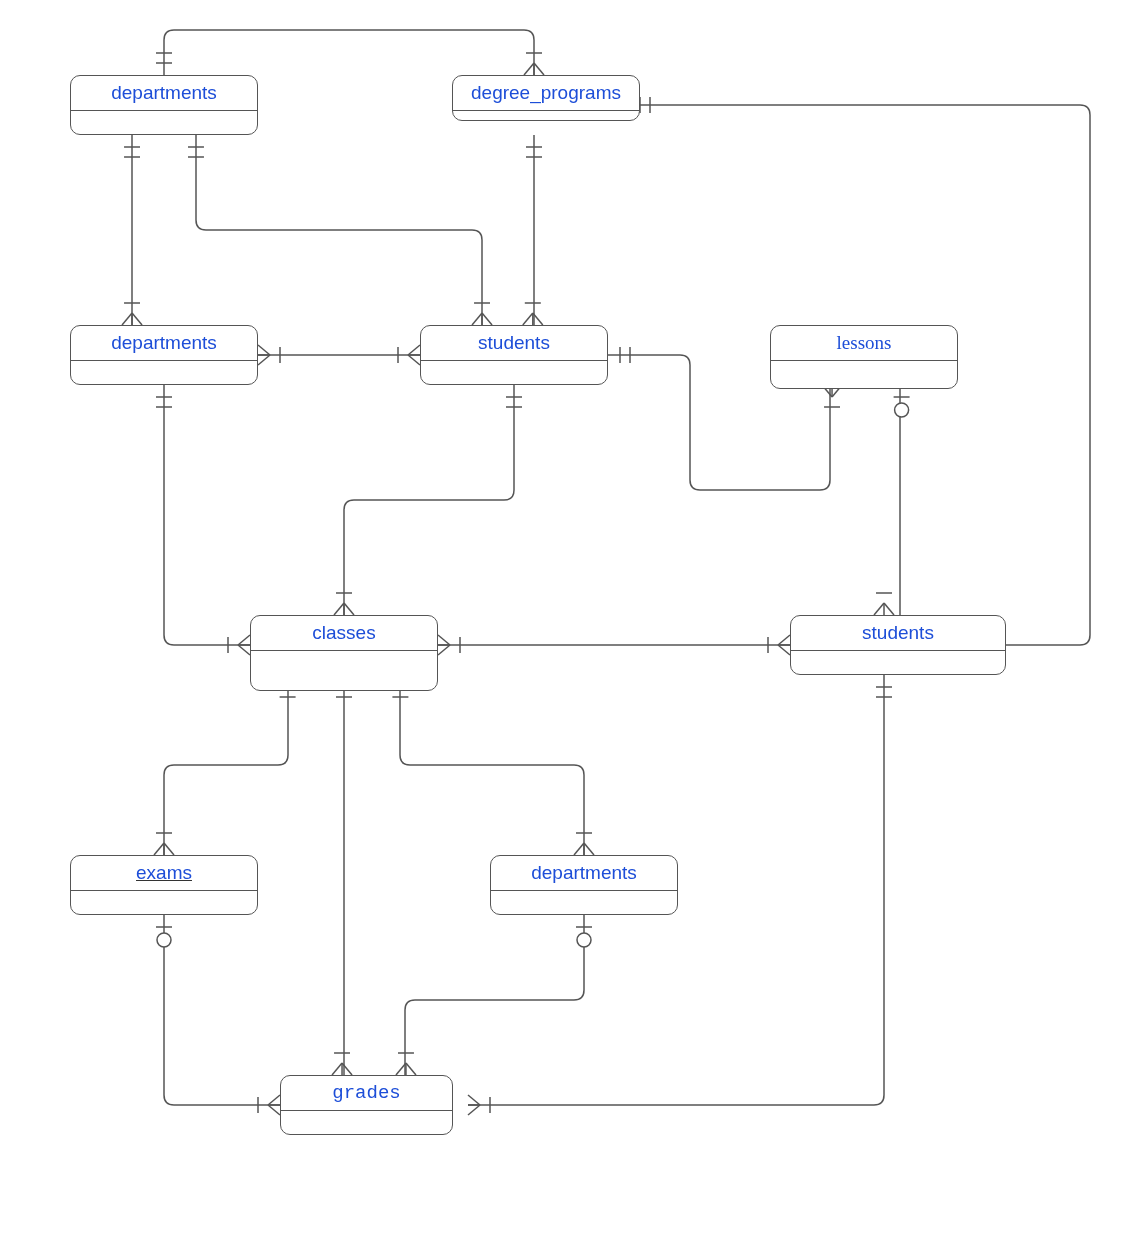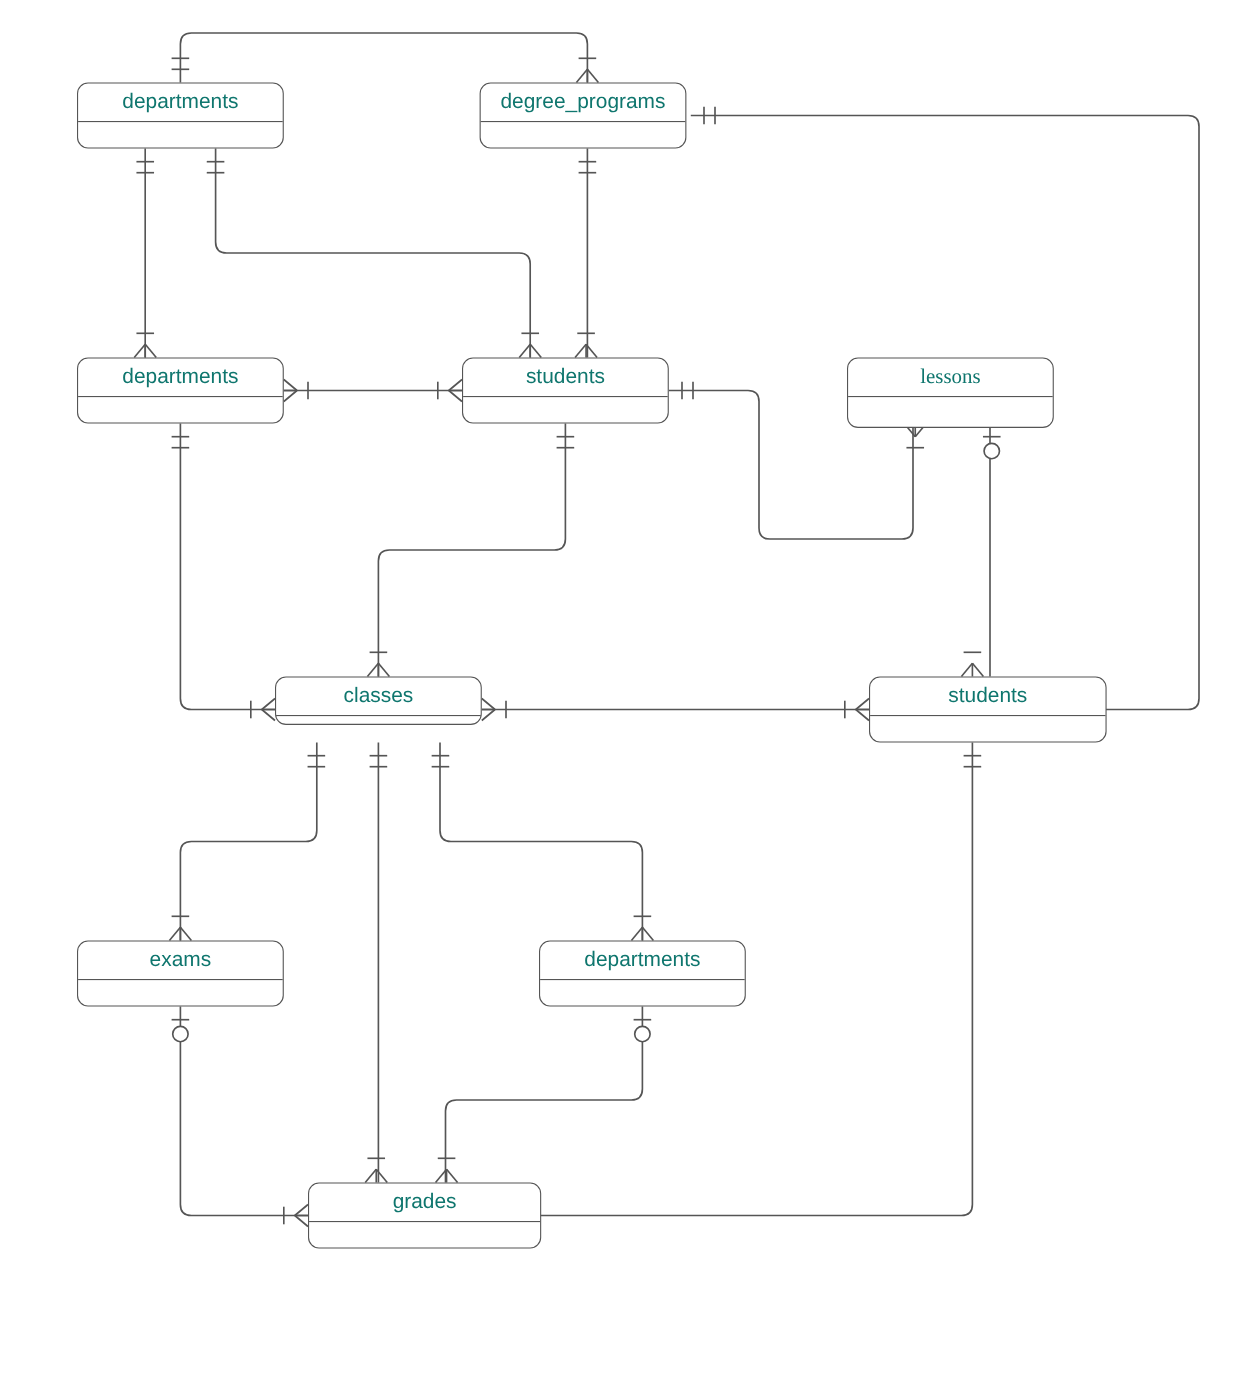--- a/index.html
+++ b/index.html
@@ -29,21 +29,21 @@
     background: #fff;
     box-sizing: border-box;
     z-index: 2;
   }
   .entity .title {
     height: 34px;
     line-height: 34px;
     text-align: center;
     font-size: 19px;
     border-bottom: 1.5px solid #555;
-    color: #0f766e;
+    color: #1d4ed8;
   }
   .entity .body {
     height: calc(100% - 34px);
   }
   path.rel {
     stroke: #555;
     stroke-width: 1.5;
     fill: none;
   }
   line.notation {
@@ -252,51 +252,51 @@
         <line x1="480" y1="1105" x2="468" y2="1105" class="notation"></line>
         <line x1="490" y1="1113" x2="490" y2="1097" class="notation"></line>
       </g>
     </svg>
 
 <div id="entities-layer">
       <div class="entity" style="left: 70px; top: 75px; width: 188px; height: 60px;">
         <div class="title">departments</div>
         <div class="body"></div>
       </div>
-      <div class="entity" style="left: 436px; top: 75px; width: 188px; height: 60px;">
+      <div class="entity" style="left: 452px; top: 75px; width: 188px; height: 46px;">
         <div class="title">degree_programs</div>
         <div class="body"></div>
       </div>
       <div class="entity" style="left: 70px; top: 325px; width: 188px; height: 60px;">
         <div class="title">departments</div>
         <div class="body"></div>
       </div>
       <div class="entity" style="left: 420px; top: 325px; width: 188px; height: 60px;">
         <div class="title">students</div>
         <div class="body"></div>
       </div>
       <div class="entity" style="left: 770px; top: 325px; width: 188px; height: 64px; font-family: Liberation Serif, serif;">
         <div class="title">lessons</div>
         <div class="body"></div>
       </div>
-      <div class="entity" style="left: 250px; top: 615px; width: 188px; height: 44px;">
+      <div class="entity" style="left: 250px; top: 615px; width: 188px; height: 76px;">
         <div class="title">classes</div>
         <div class="body"></div>
       </div>
       <div class="entity" style="left: 790px; top: 615px; width: 216px; height: 60px;">
         <div class="title">students</div>
         <div class="body"></div>
       </div>
-      <div class="entity" style="left: 70px; top: 855px; width: 188px; height: 60px;">
+      <div class="entity" style="left: 70px; top: 855px; width: 188px; height: 60px; text-decoration: underline;">
         <div class="title">exams</div>
         <div class="body"></div>
       </div>
       <div class="entity" style="left: 490px; top: 855px; width: 188px; height: 60px;">
         <div class="title">departments</div>
         <div class="body"></div>
       </div>
-      <div class="entity" style="left: 280px; top: 1075px; width: 212px; height: 60px;">
+      <div class="entity" style="left: 280px; top: 1075px; width: 173px; height: 60px; font-family: Liberation Mono, monospace;">
         <div class="title">grades</div>
         <div class="body"></div>
       </div>
     </div>
 
 </div>
 
 </body></html>

